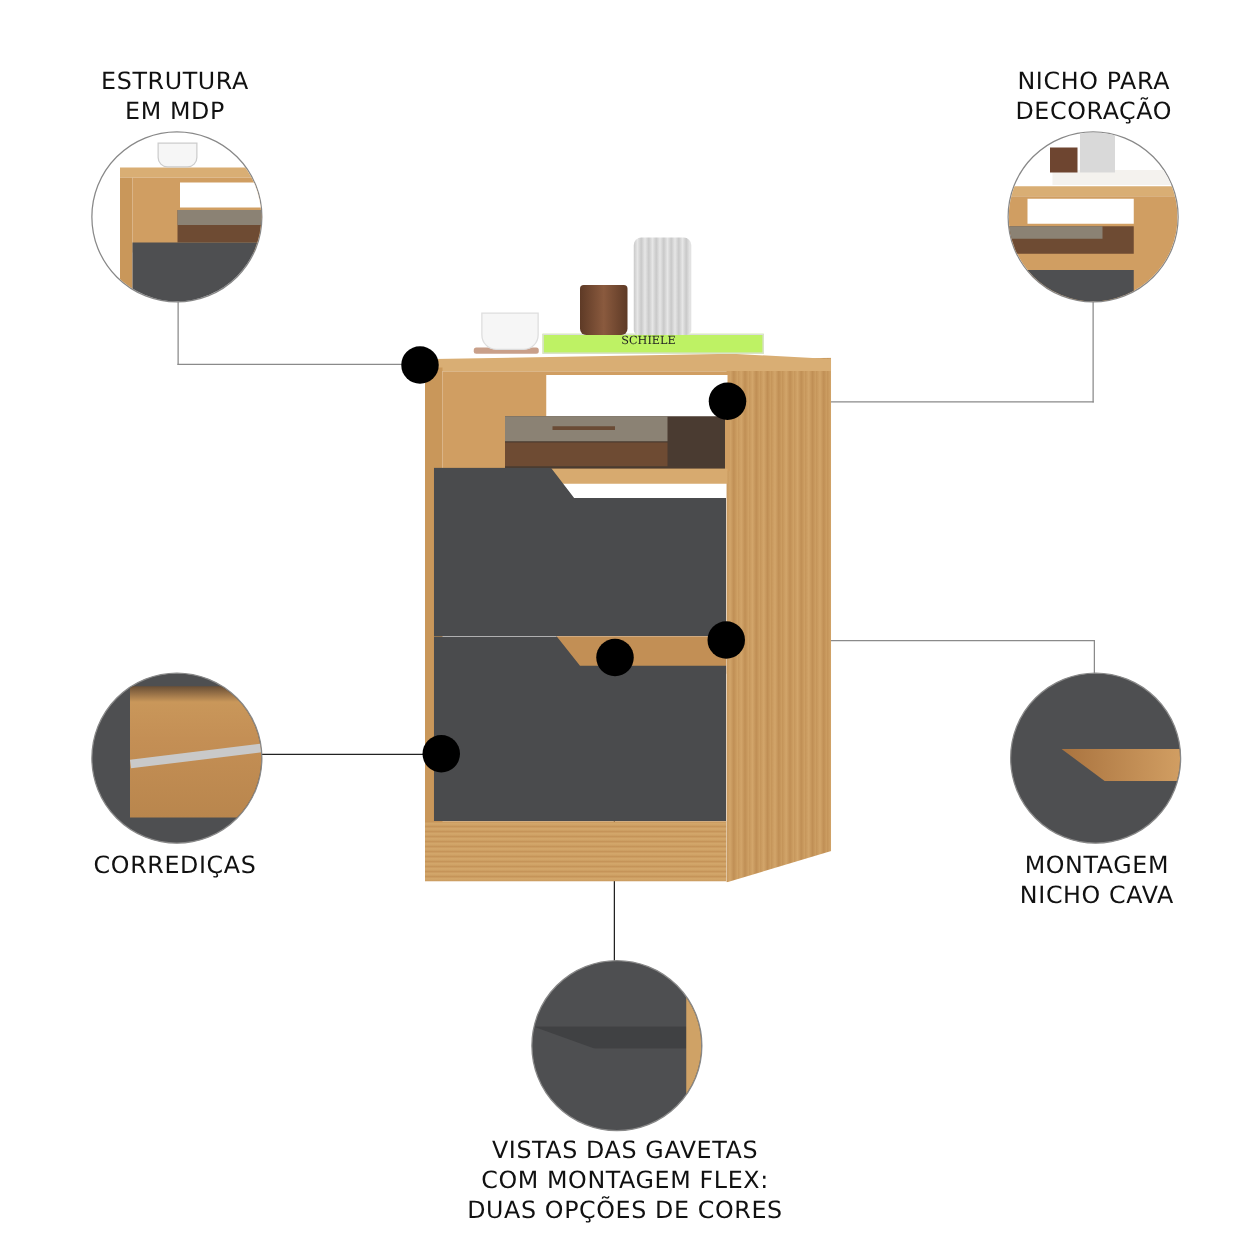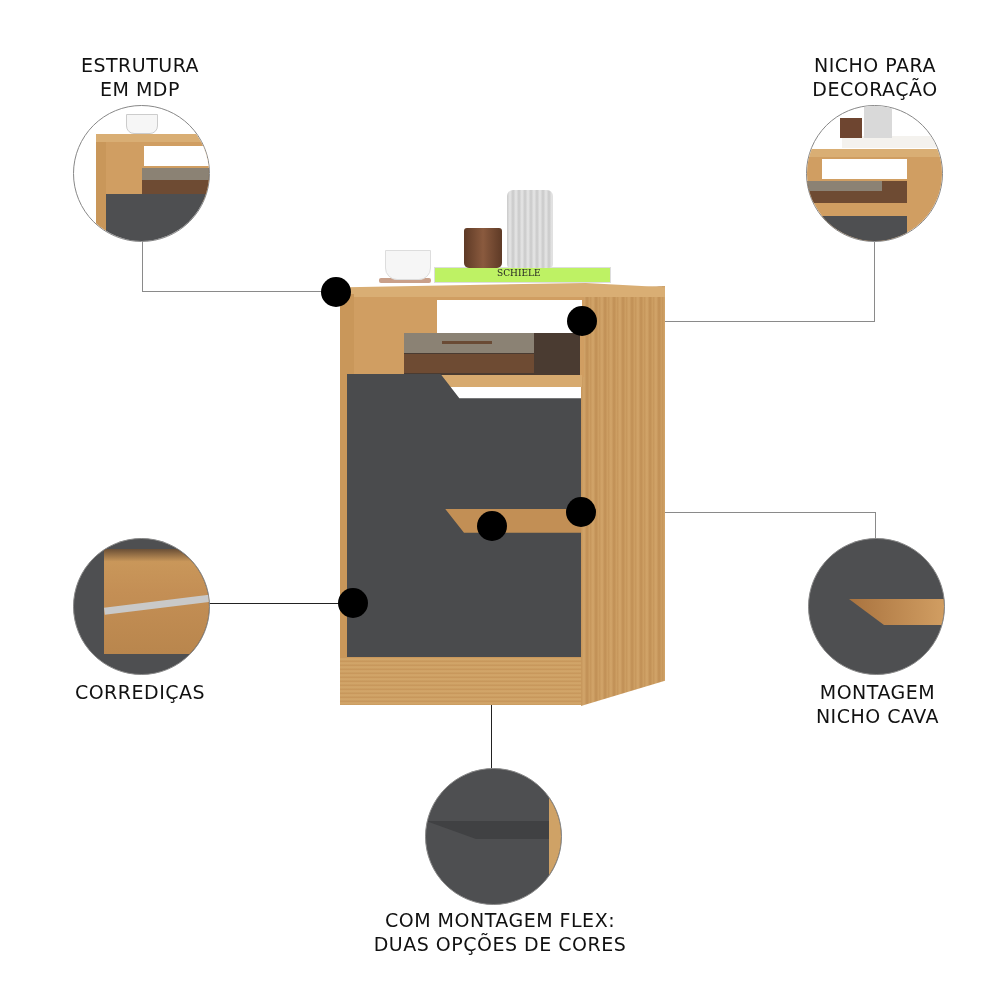--- a/index.html
+++ b/index.html
@@ -120,17 +120,18 @@
   <div class="label" style="left:795px;top:680px;width:165px;">
     <span>MONTAGEM</span>
     <span>NICHO CAVA</span>
   </div>
 
   <div class="thumb" style="left:425px;top:768px;width:135px;height:135px;background:#4e4f51;">
     <div class="abs" style="left:0;top:52px;width:125px;height:18px;background:#404143;clip-path:polygon(0 0,100% 0,100% 100%,40% 100%);"></div>
     <div class="abs" style="left:123px;top:0;width:12px;height:135px;background:#cfa266;"></div>
   </div>
   <div class="label" style="left:350px;top:908px;width:300px;">
+    <span>VISTAS DAS GAVETAS</span>
     <span>COM MONTAGEM FLEX:</span>
     <span>DUAS OPÇÕES DE CORES</span>
   </div>
 
 </div>
 
 </body></html>

